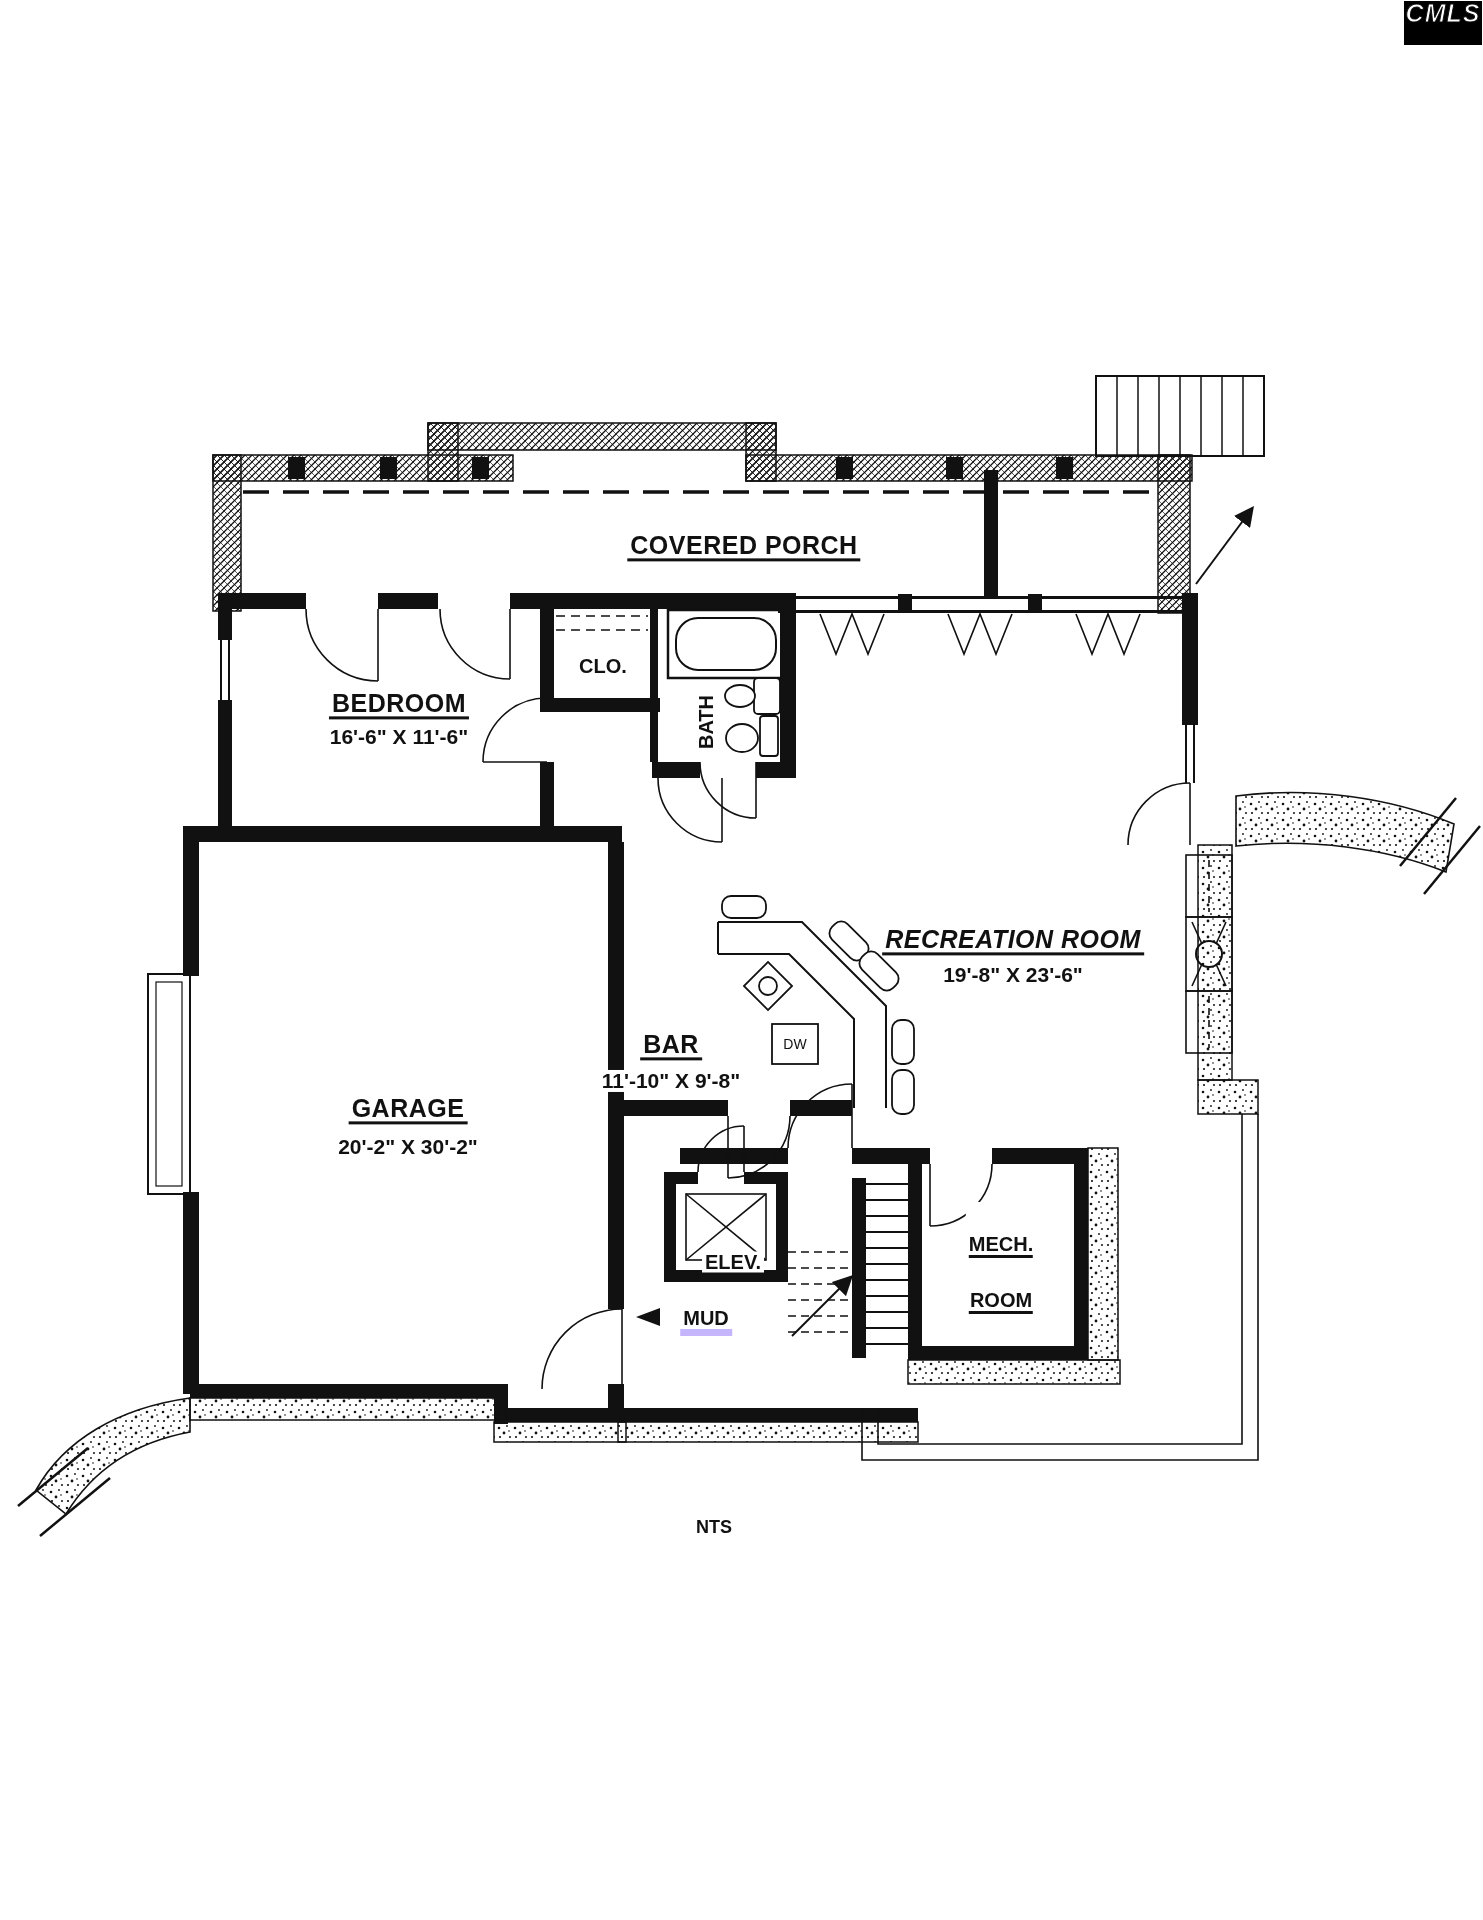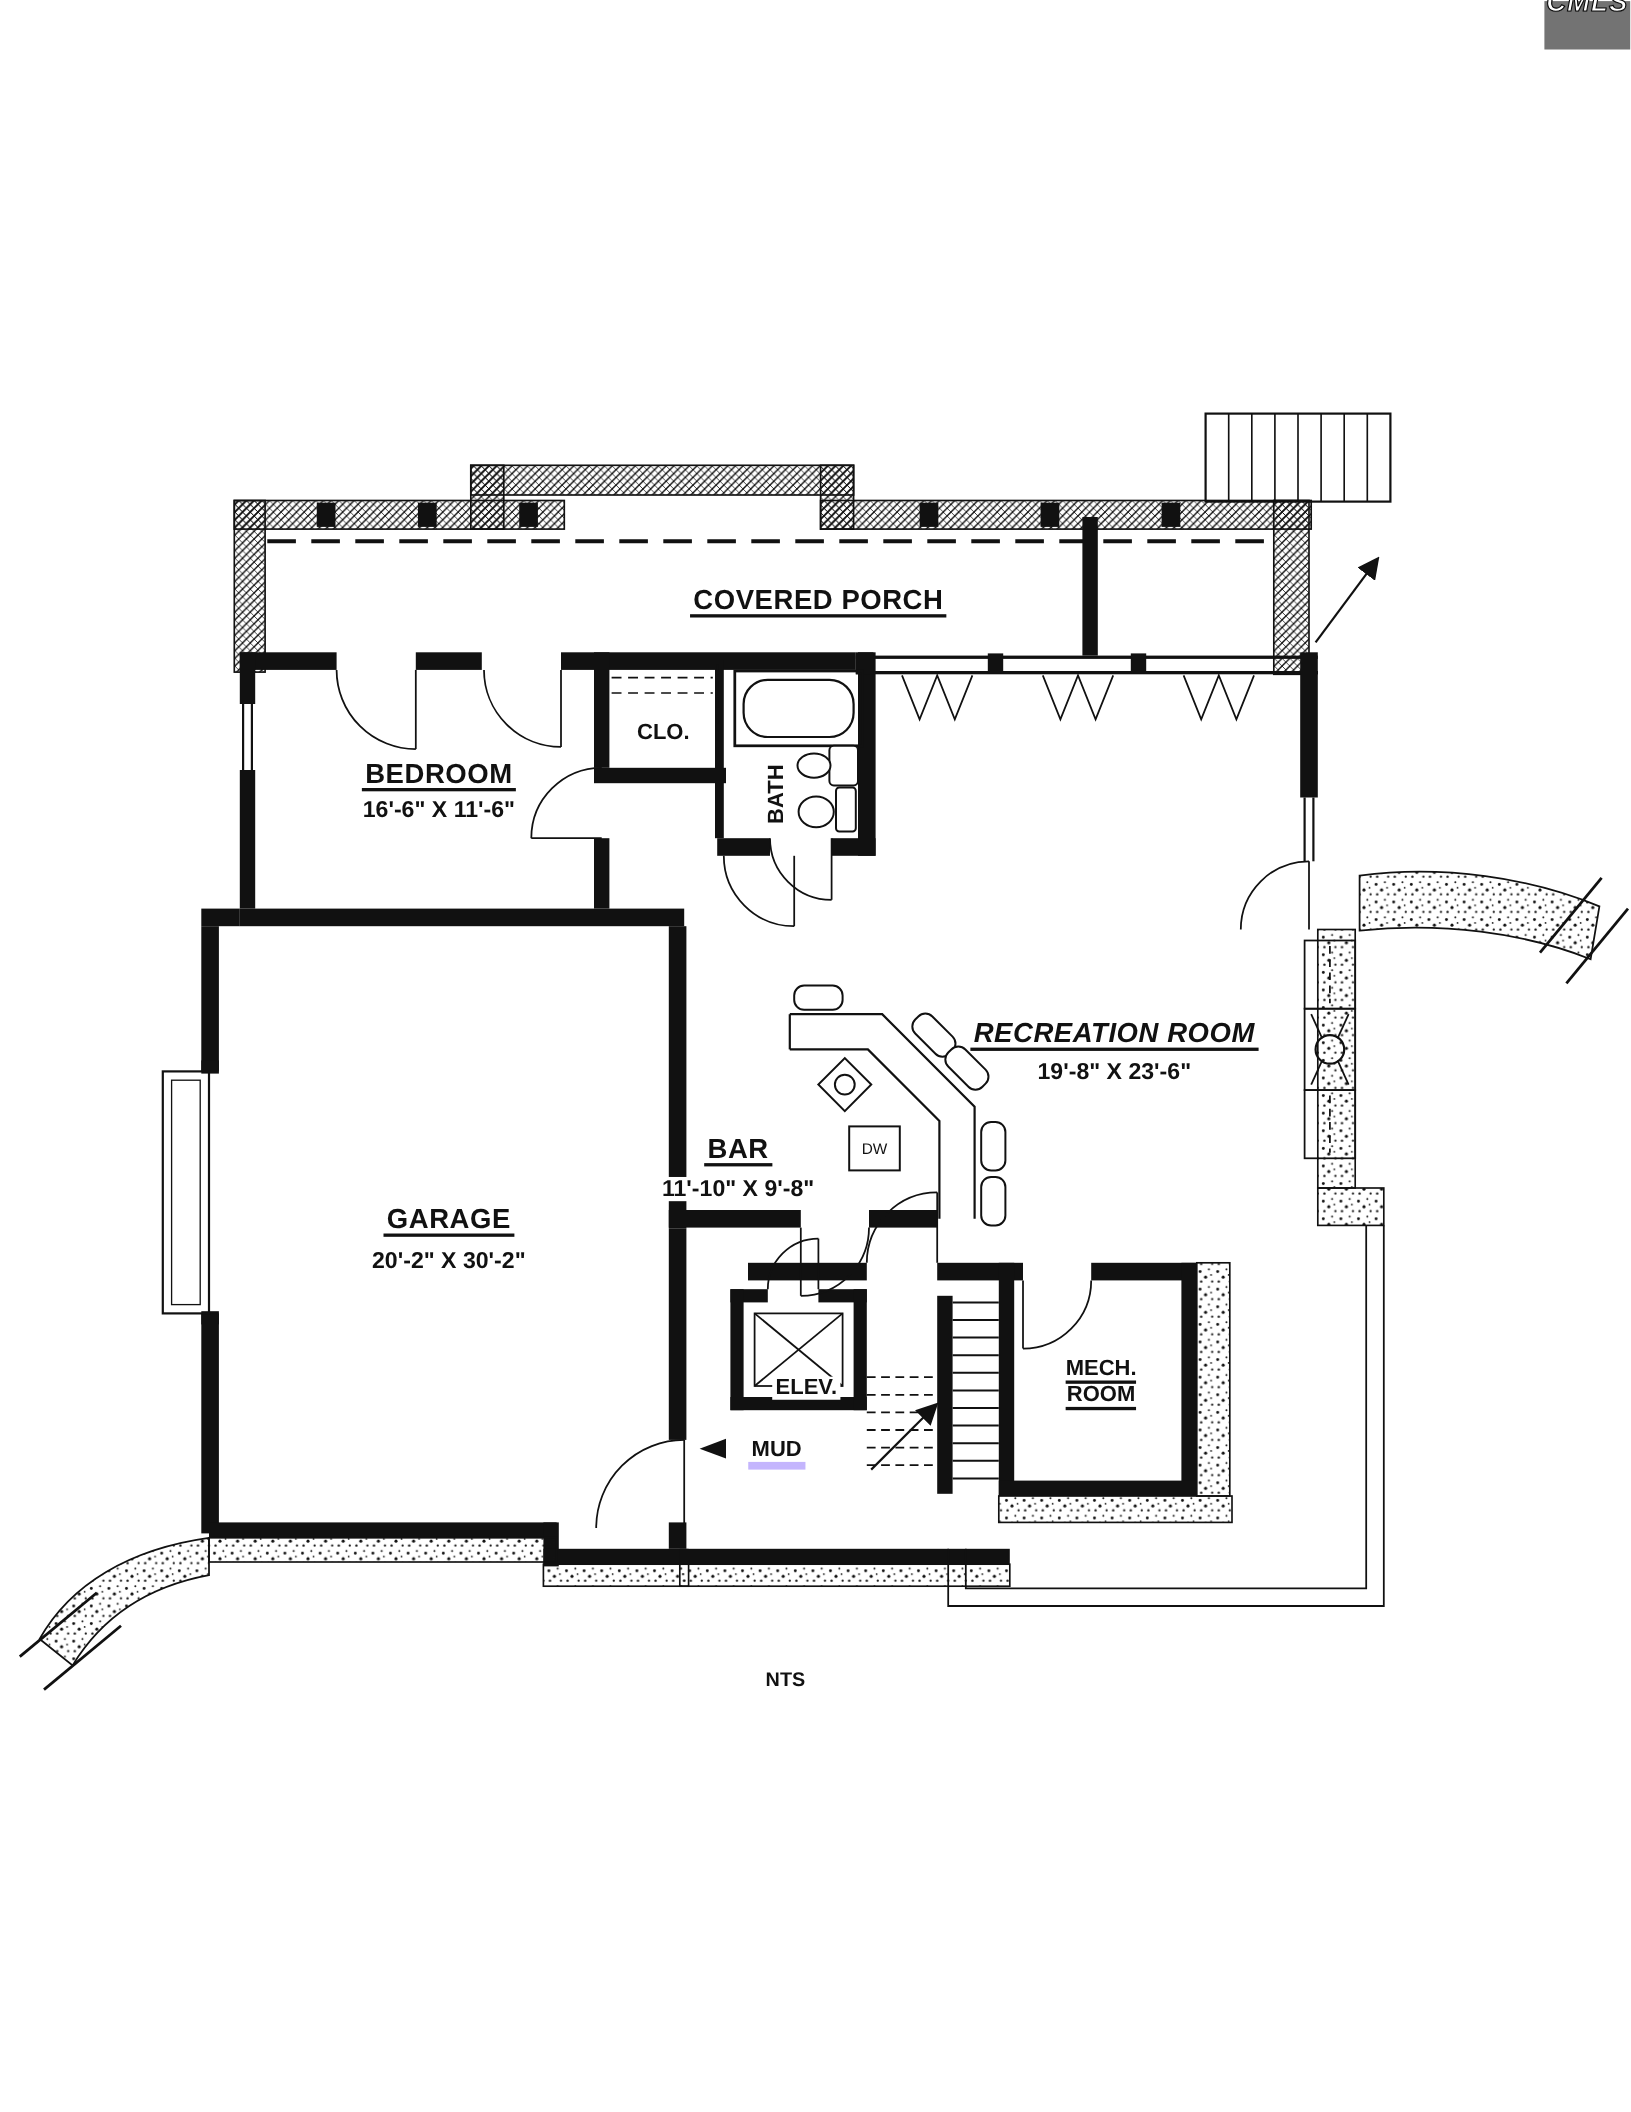--- a/index.html
+++ b/index.html
@@ -6,26 +6,26 @@
   #canvas{position:relative;width:1483px;height:1920px;background:#ffffff;overflow:hidden;
           font-family:"Liberation Sans",sans-serif;color:#111;}
   #plan-svg{position:absolute;left:0;top:0;}
   .lbl{position:absolute;transform:translate(-50%,-50%);text-align:center;white-space:nowrap;
        font-weight:700;color:#111;background:#fff;line-height:1.05;padding:0 3px;}
   .room-name{font-size:25px;border-bottom:3px solid #111;letter-spacing:0.5px;}
   .room-dim{font-size:21px;}
   .small-name{font-size:20px;}
   .underlined{border-bottom:7px solid #c4b5fd;}
   .rot{transform:translate(-50%,-50%) rotate(-90deg);}
-  .stack span{display:block;border-bottom:3px solid #111;font-size:20px;}
+  .stack span{display:block;border-bottom:3px solid #111;font-size:20px;margin-top:32px;}
   #title-wrap{position:absolute;left:213px;top:1470px;width:560px;border-bottom:3px solid #111;padding-bottom:6px;}
   #title-text{font-size:29px;font-weight:700;letter-spacing:3px;color:#222;font-family:"DejaVu Sans",sans-serif;}
   #nts{position:absolute;left:714px;top:1517px;transform:translateX(-50%);font-size:18px;font-weight:700;}
-  #logo{position:absolute;right:1px;top:1px;width:78px;height:44px;background:#737373;color:#fff;
-        display:flex;flex-direction:column;align-items:center;justify-content:center;gap:36px;}
+  #logo{position:absolute;right:1px;top:1px;width:78px;height:44px;background:#000000;color:#fff;
+        display:flex;flex-direction:column;align-items:center;justify-content:flex-start;gap:36px;}
   #logo-main{font-size:25px;font-weight:700;font-style:italic;letter-spacing:1px;line-height:1;
              -webkit-text-stroke:1px #0a0a0a;text-shadow:0 0 1px #000;}
   #logo-sub{font-size:4px;letter-spacing:0.2px;white-space:nowrap;}
   .tiny-lbl{position:absolute;transform:translate(-50%,-50%);font-size:14px;font-weight:400;background:transparent;}
 </style>
 </head>
 <body>
 
 <div id="canvas">
 

